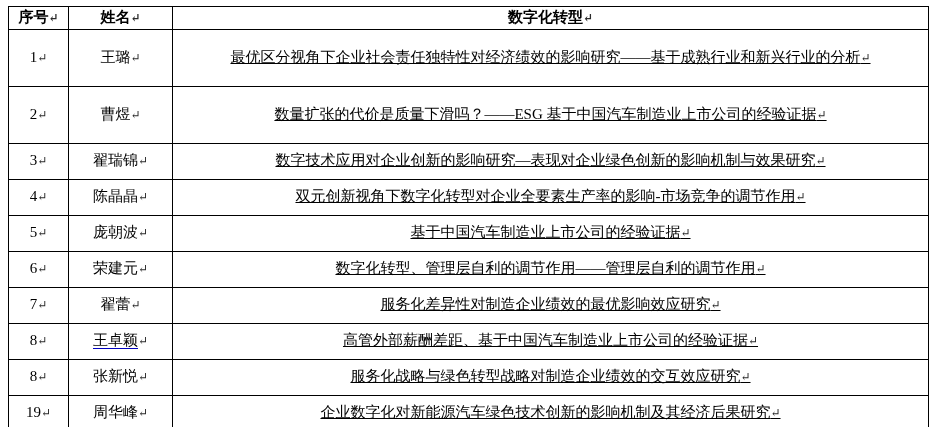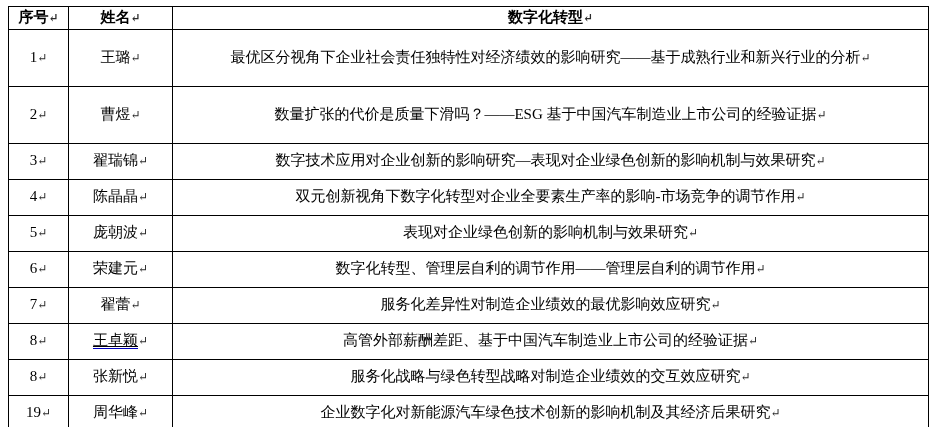--- a/index.html
+++ b/index.html
@@ -40,31 +40,31 @@
   .cell-inner {
     display: inline;
   }
   .pilcrow {
     font-size: 12px;
     color: #2b2b2b;
     vertical-align: baseline;
   }
   .title-cell {
     text-align: center;
+    text-decoration: underline;
   }
   .tall td {
     height: 52px;
   }
   .normal td {
     height: 31px;
   }
   .underline-name {
     border-bottom: 1px solid #0000c0;
     color: #000000;
-    text-decoration: underline;
   }
 </style>
 </head>
 <body>
 
 <table class="doc-table">
   <colgroup>
     <col class="col-no">
     <col class="col-name">
     <col class="col-title">
@@ -96,21 +96,21 @@
 
     <tr class="normal">
       <td><span class="cell-inner">4</span><span class="pilcrow">↵</span></td>
       <td><span class="cell-inner">陈晶晶</span><span class="pilcrow">↵</span></td>
       <td class="title-cell"><span class="cell-inner">双元创新视角下数字化转型对企业全要素生产率的影响-市场竞争的调节作用</span><span class="pilcrow">↵</span></td>
     </tr>
 
     <tr class="normal">
       <td><span class="cell-inner">5</span><span class="pilcrow">↵</span></td>
       <td><span class="cell-inner">庞朝波</span><span class="pilcrow">↵</span></td>
-      <td class="title-cell"><span class="cell-inner">表现对企业绿色创新的影响机制与效果研究</span><span class="pilcrow">↵</span></td>
+      <td class="title-cell"><span class="cell-inner">基于中国汽车制造业上市公司的经验证据</span><span class="pilcrow">↵</span></td>
     </tr>
 
     <tr class="normal">
       <td><span class="cell-inner">6</span><span class="pilcrow">↵</span></td>
       <td><span class="cell-inner">荣建元</span><span class="pilcrow">↵</span></td>
       <td class="title-cell"><span class="cell-inner">数字化转型、管理层自利的调节作用——管理层自利的调节作用</span><span class="pilcrow">↵</span></td>
     </tr>
 
     <tr class="normal">
       <td><span class="cell-inner">7</span><span class="pilcrow">↵</span></td>

